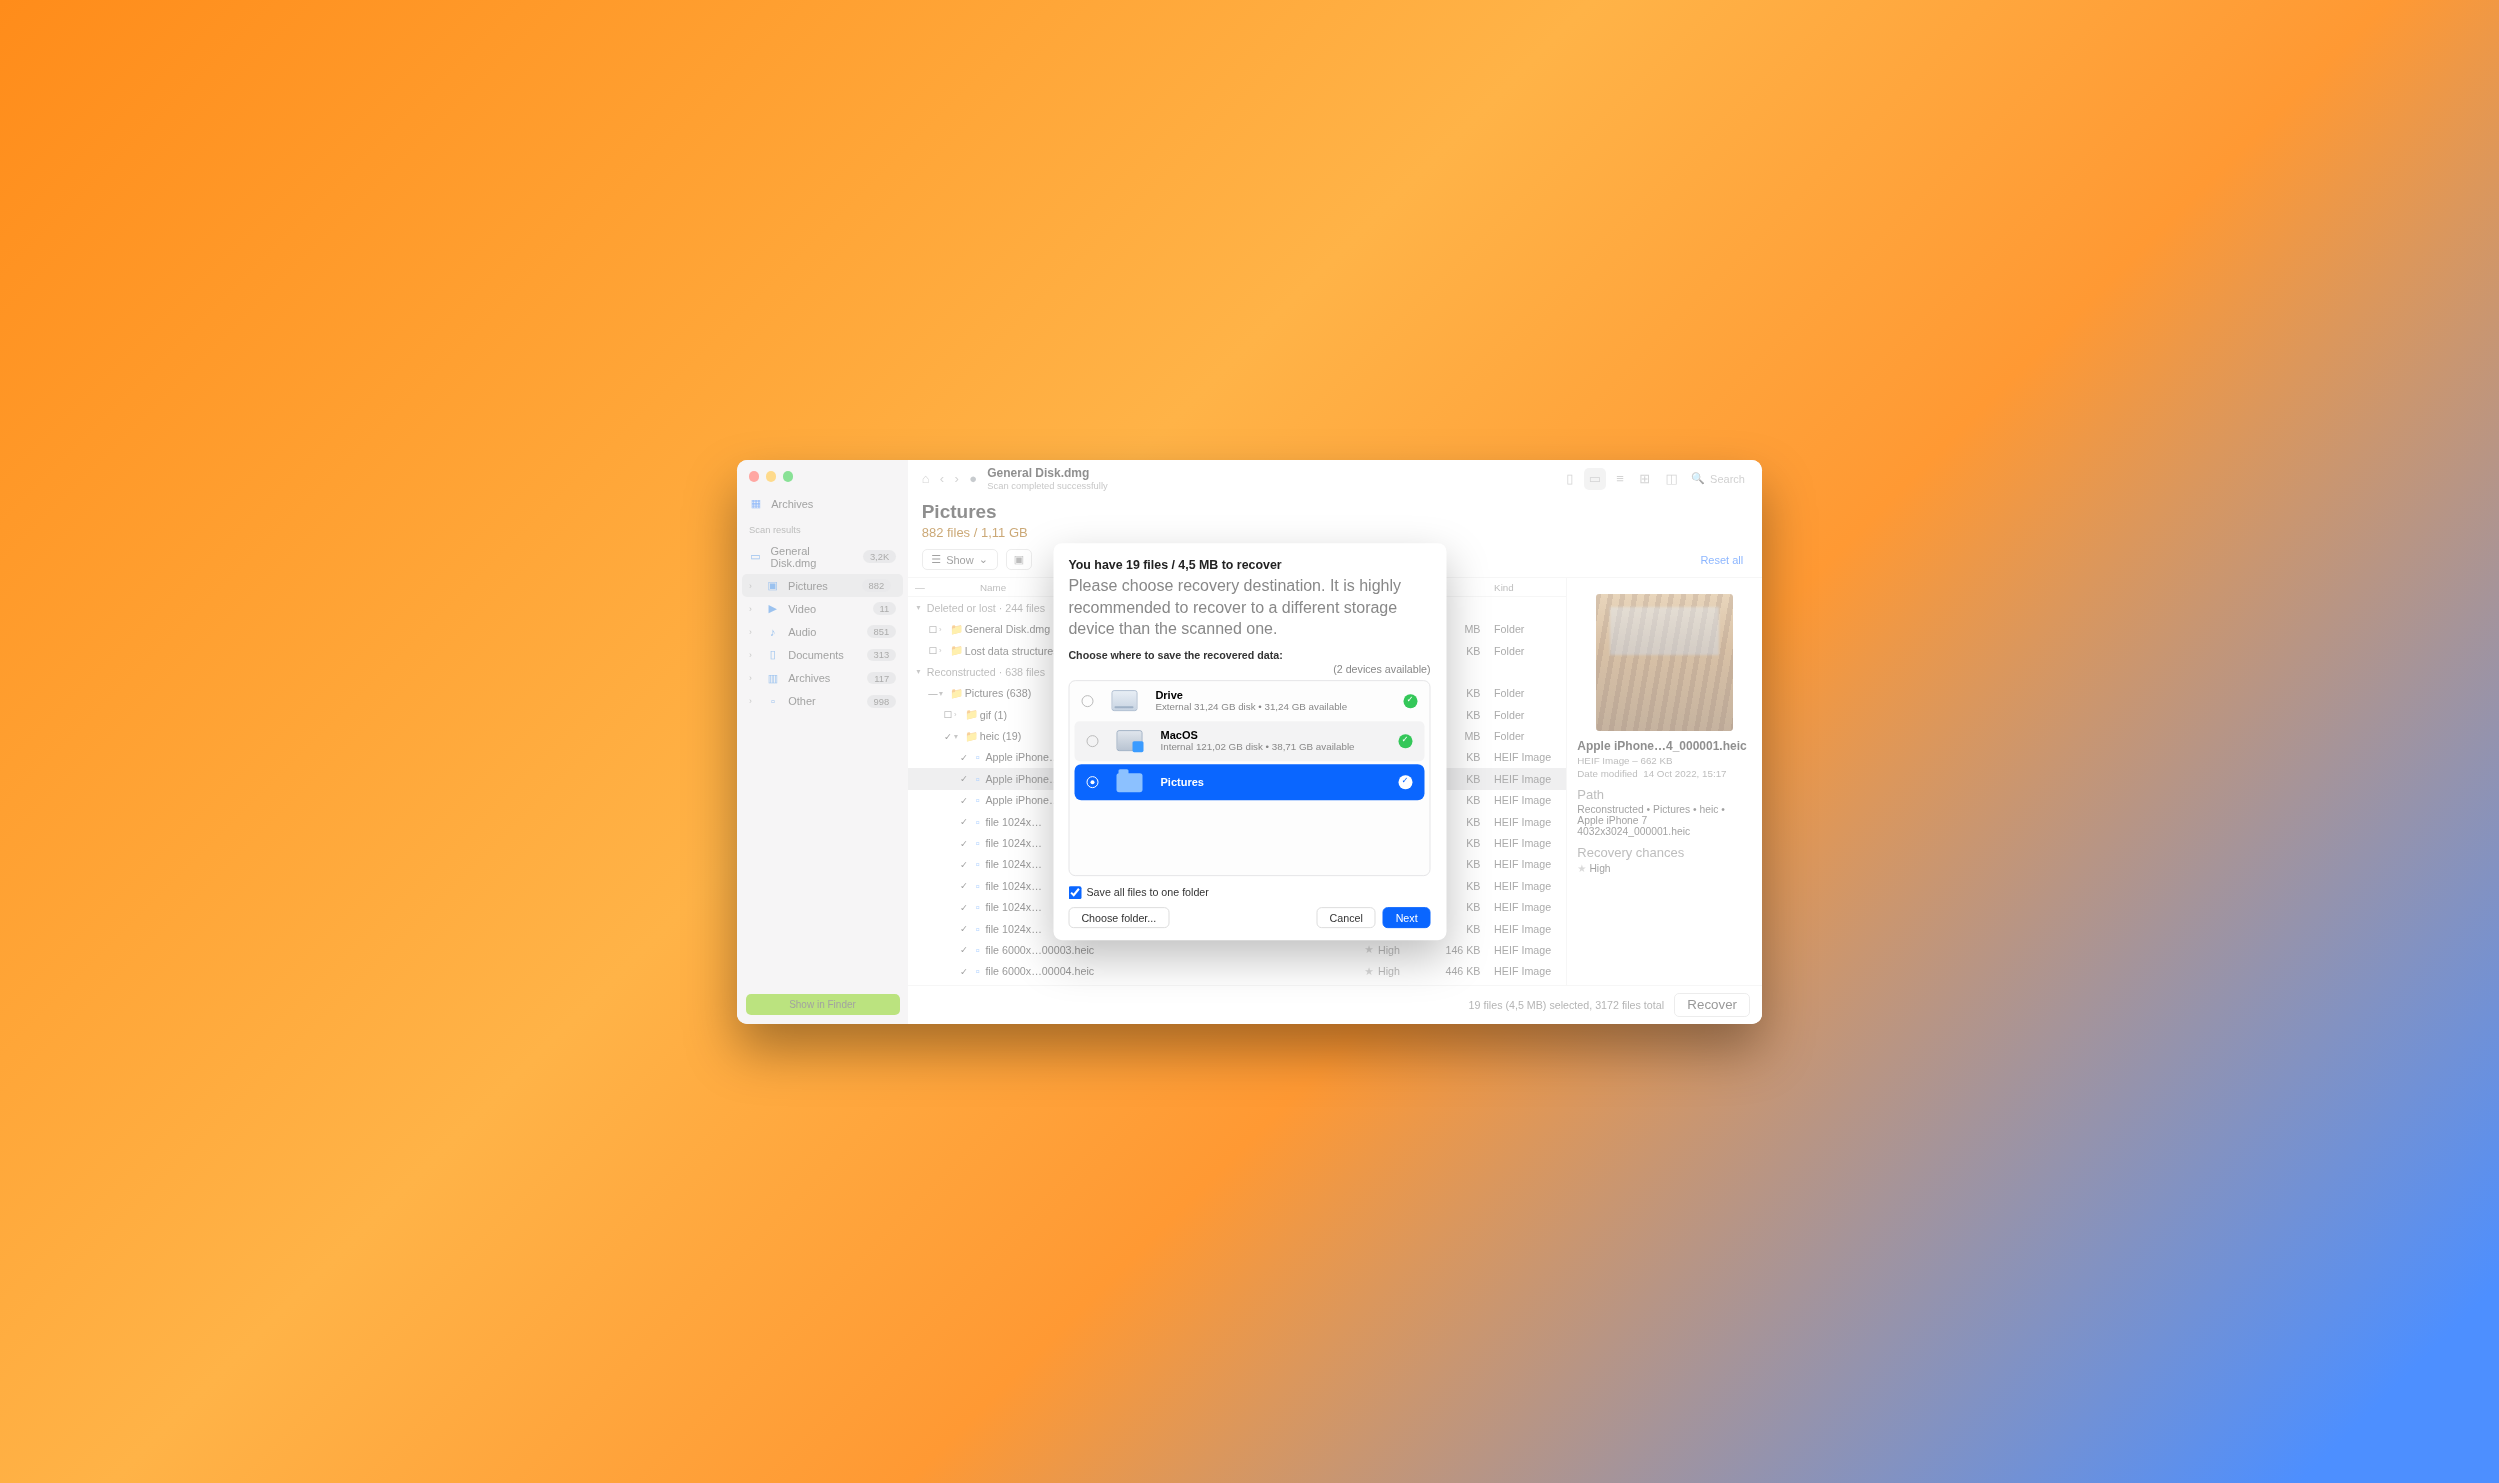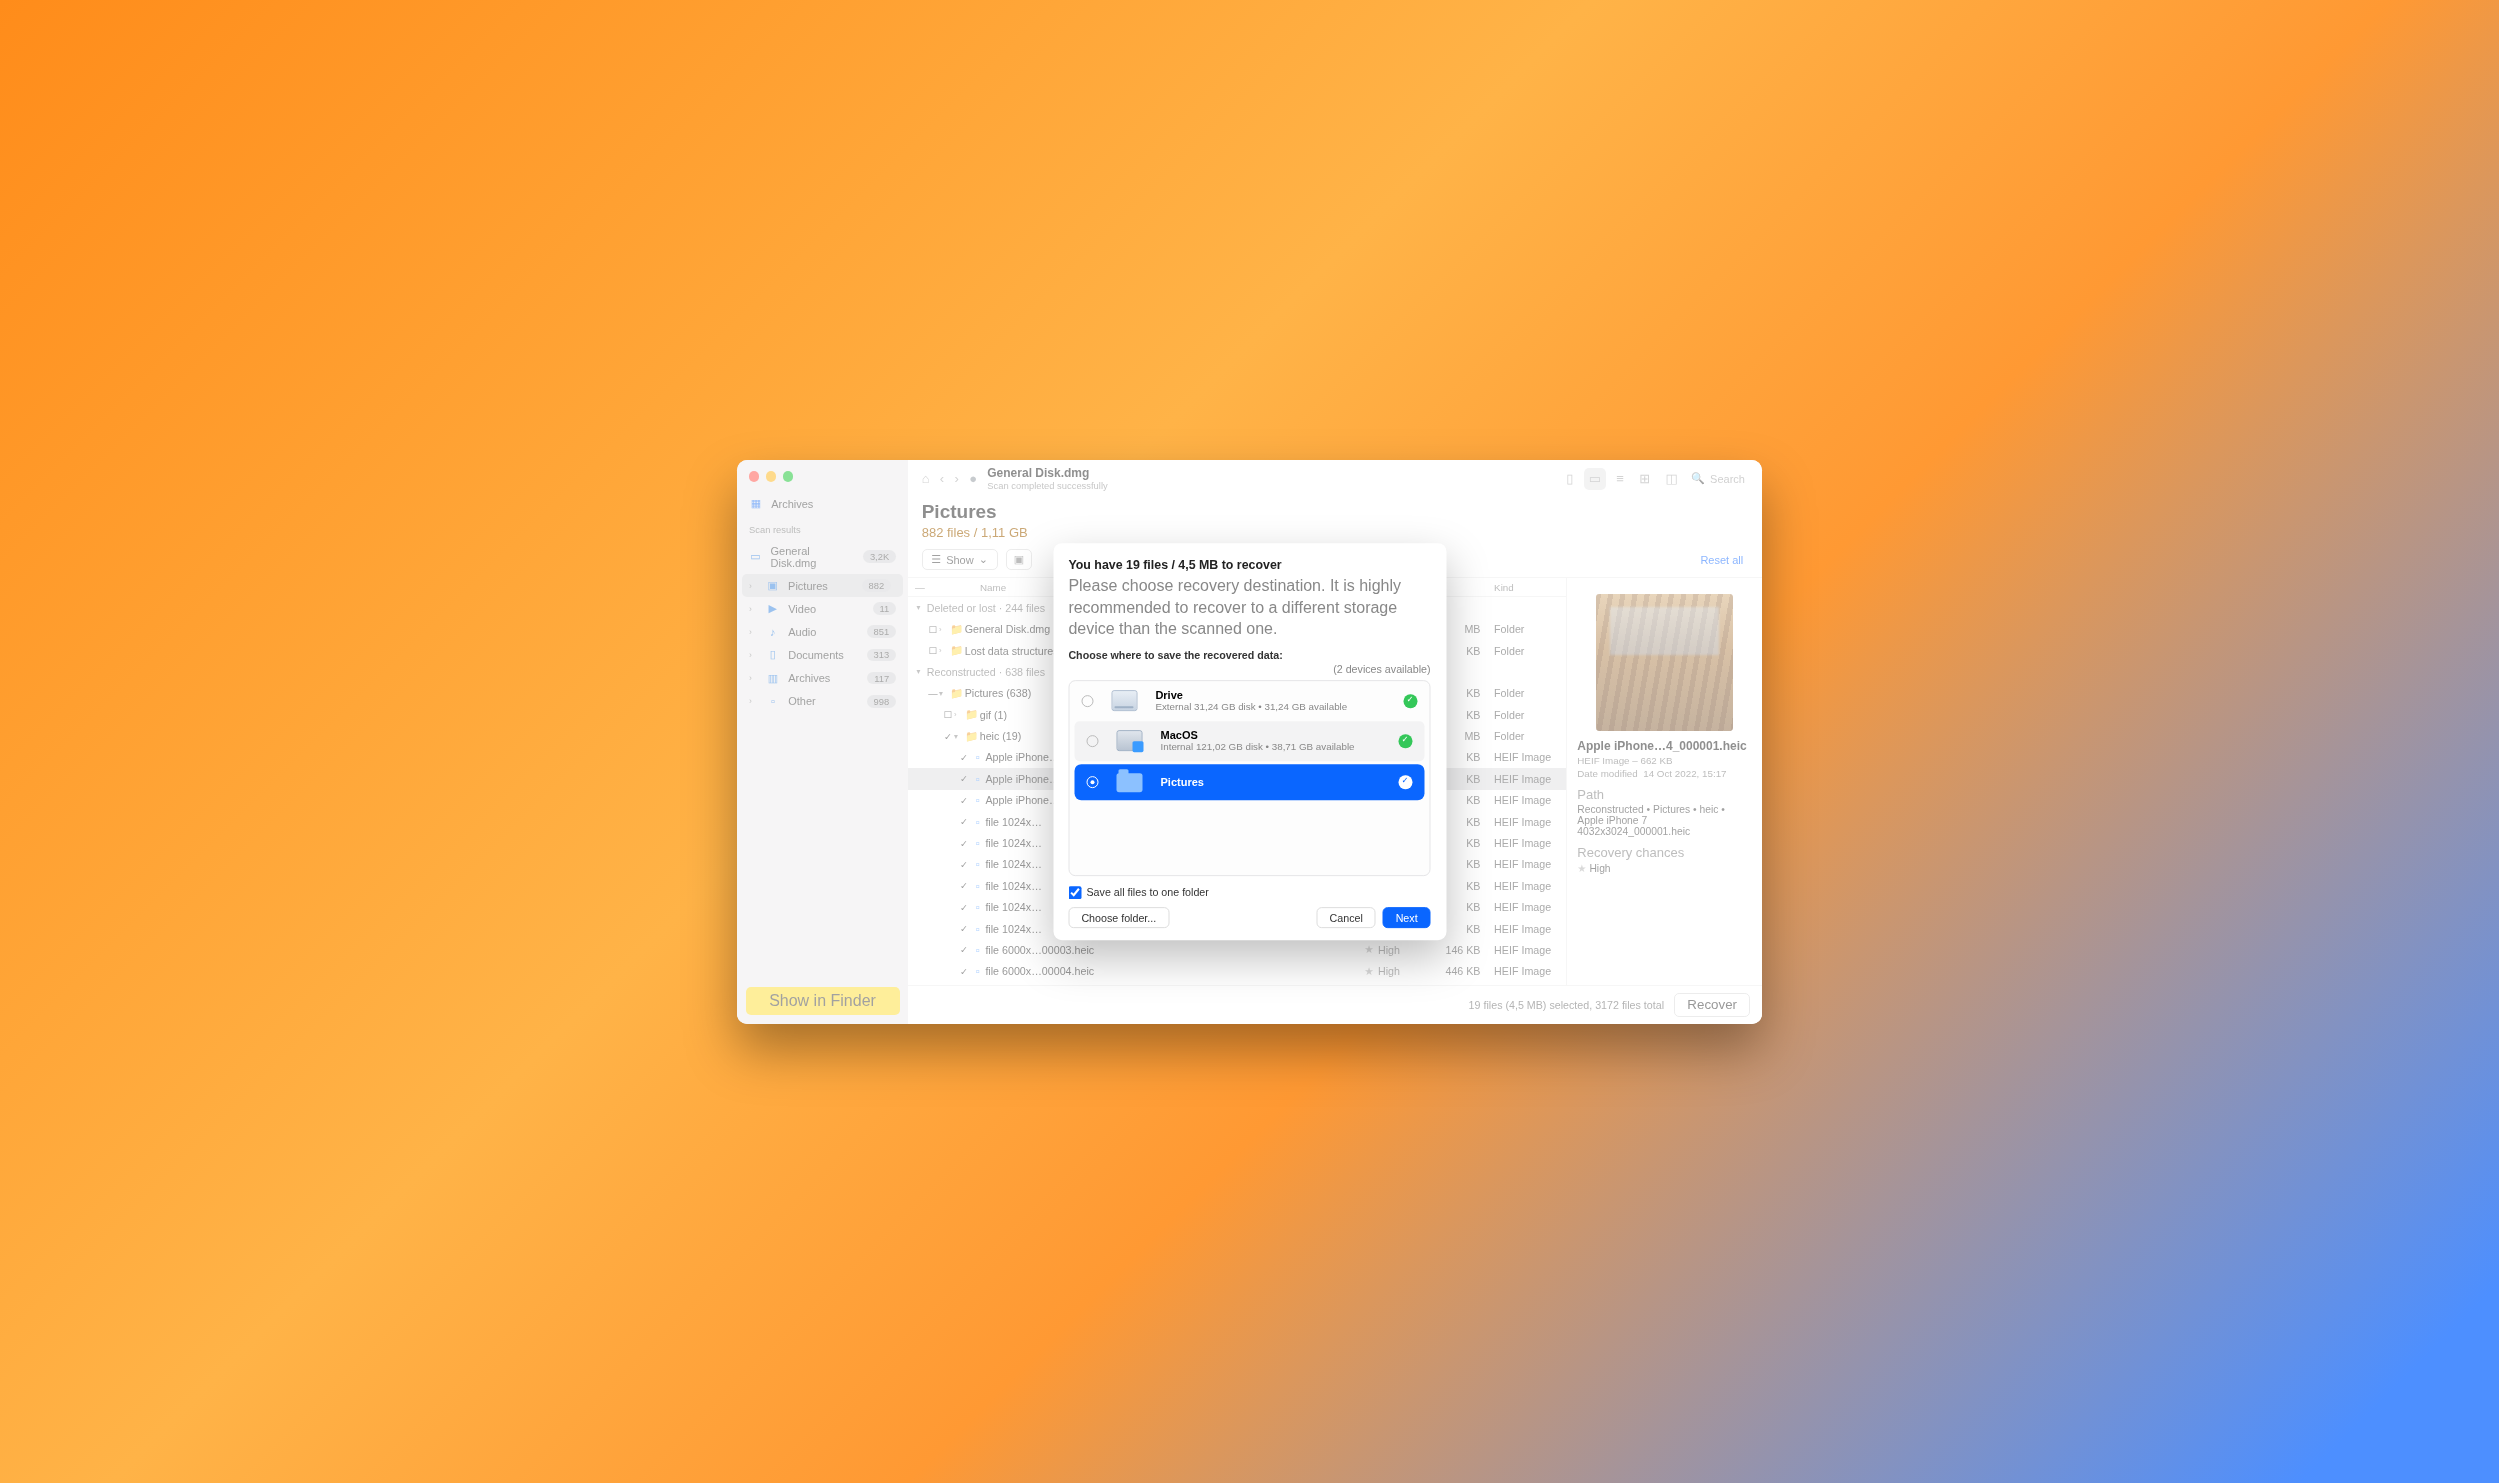--- a/index.html
+++ b/index.html
@@ -22,21 +22,21 @@
 .traffic span { width: 10.3px; height: 10.3px; border-radius: 50%; display: block; }
 .tl-red { background: #ff5f57; } .tl-yel { background: #febc2e; } .tl-grn { background: #28c840; }
 .side-item { display: flex; align-items: center; gap: 8.5px; padding: 5.1px 12px; font-size: 11px; color: #555; }
 .side-item.head { color: #888; font-size: 9.4px; padding-top: 8.5px; }
 .side-item .ico { width: 13.7px; text-align: center; color: #4a90e2; }
 .side-item .badge { margin-left: auto; background: #d8d8da; color: #666; font-size: 9.4px; padding: 0.9px 6.8px; border-radius: 8.5px; }
 .side-item.active { background: #dcdcde; border-radius: 5.1px; margin: 0 5.1px; padding-left: 6.8px; }
 .side-item.dash .ico { color: #3b82f6; }
 .chev { width: 8.5px; color: #999; font-size: 8.5px; }
 .side-footer { margin-top: auto; padding: 8.5px; }
-.finder-btn { width: 100%; background: #fde047; border: none; border-radius: 5.1px; padding: 5.1px; font-size: 16px; color: #555; }
+.finder-btn { width: 100%; background: #84cc16; border: none; border-radius: 5.1px; padding: 5.1px; font-size: 10px; color: #555; }
 
 .main { flex: 1; display: flex; flex-direction: column; background: #fff; }
 .toolbar { display: flex; align-items: center; gap: 10.3px; padding: 6.8px 13.7px; }
 .toolbar .tico { color: #b0b0b0; font-size: 13px; }
 .tb-title { display: flex; flex-direction: column; margin-right: auto; }
 .tb-title .t1 { font-weight: 600; font-size: 12px; color: #333; }
 .tb-title .t2 { font-size: 9.4px; color: #999; }
 .tb-right { display: flex; align-items: center; gap: 5.1px; }
 .tb-right .tico { padding: 3.4px 5.1px; border-radius: 5.1px; }
 .tb-right .tico.active { background: #e9e9ea; }

